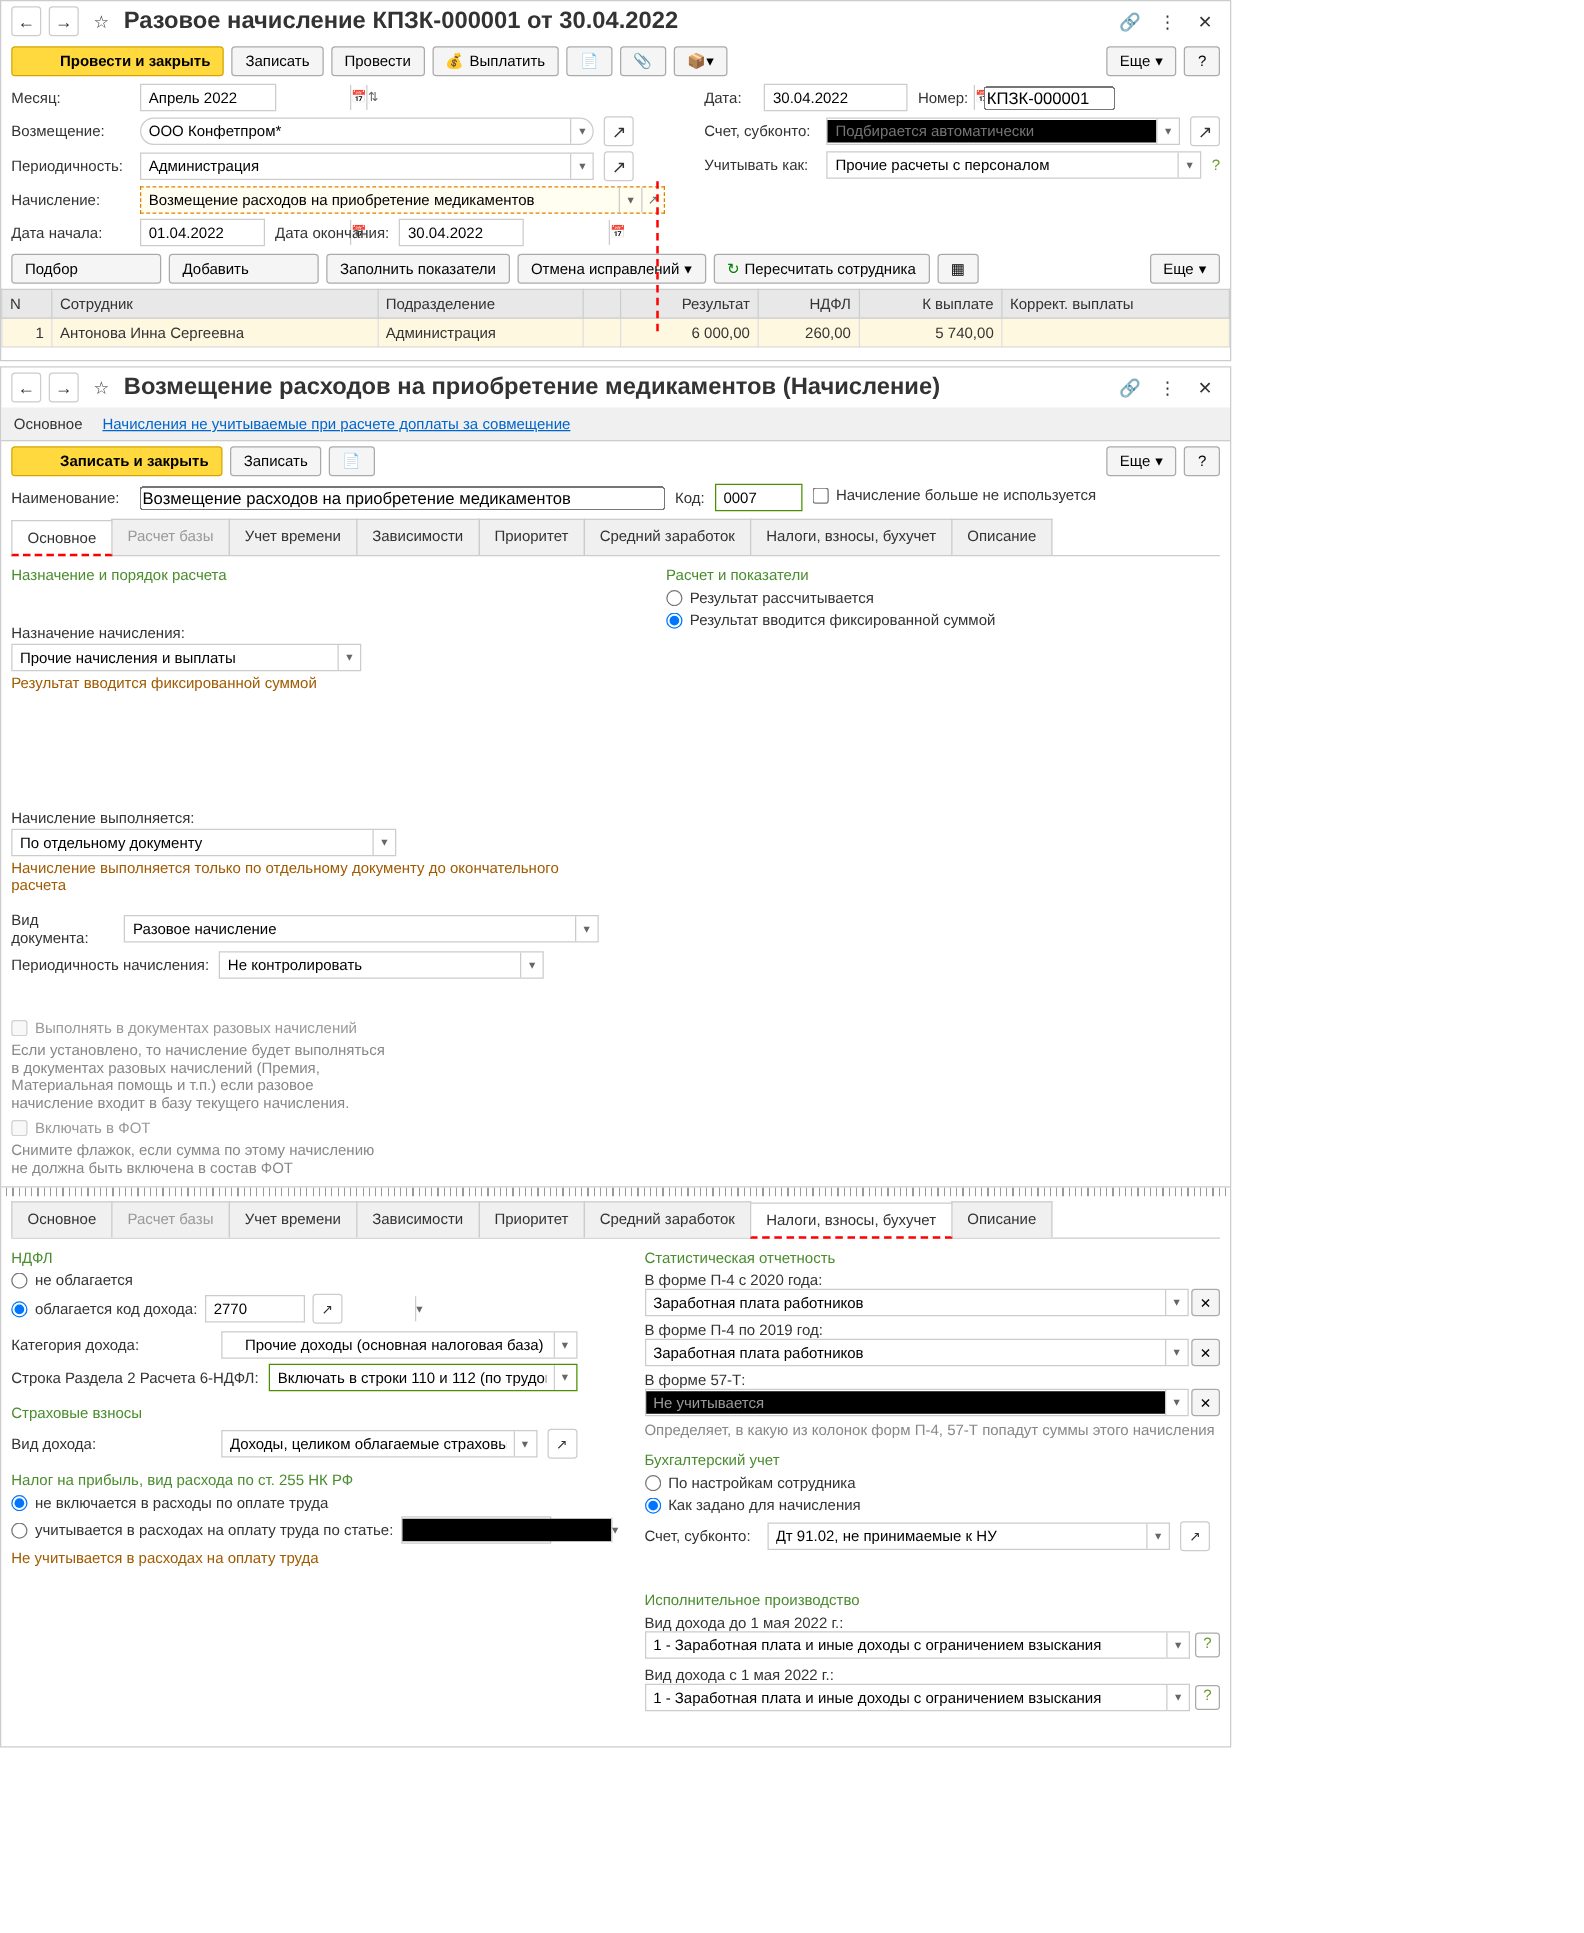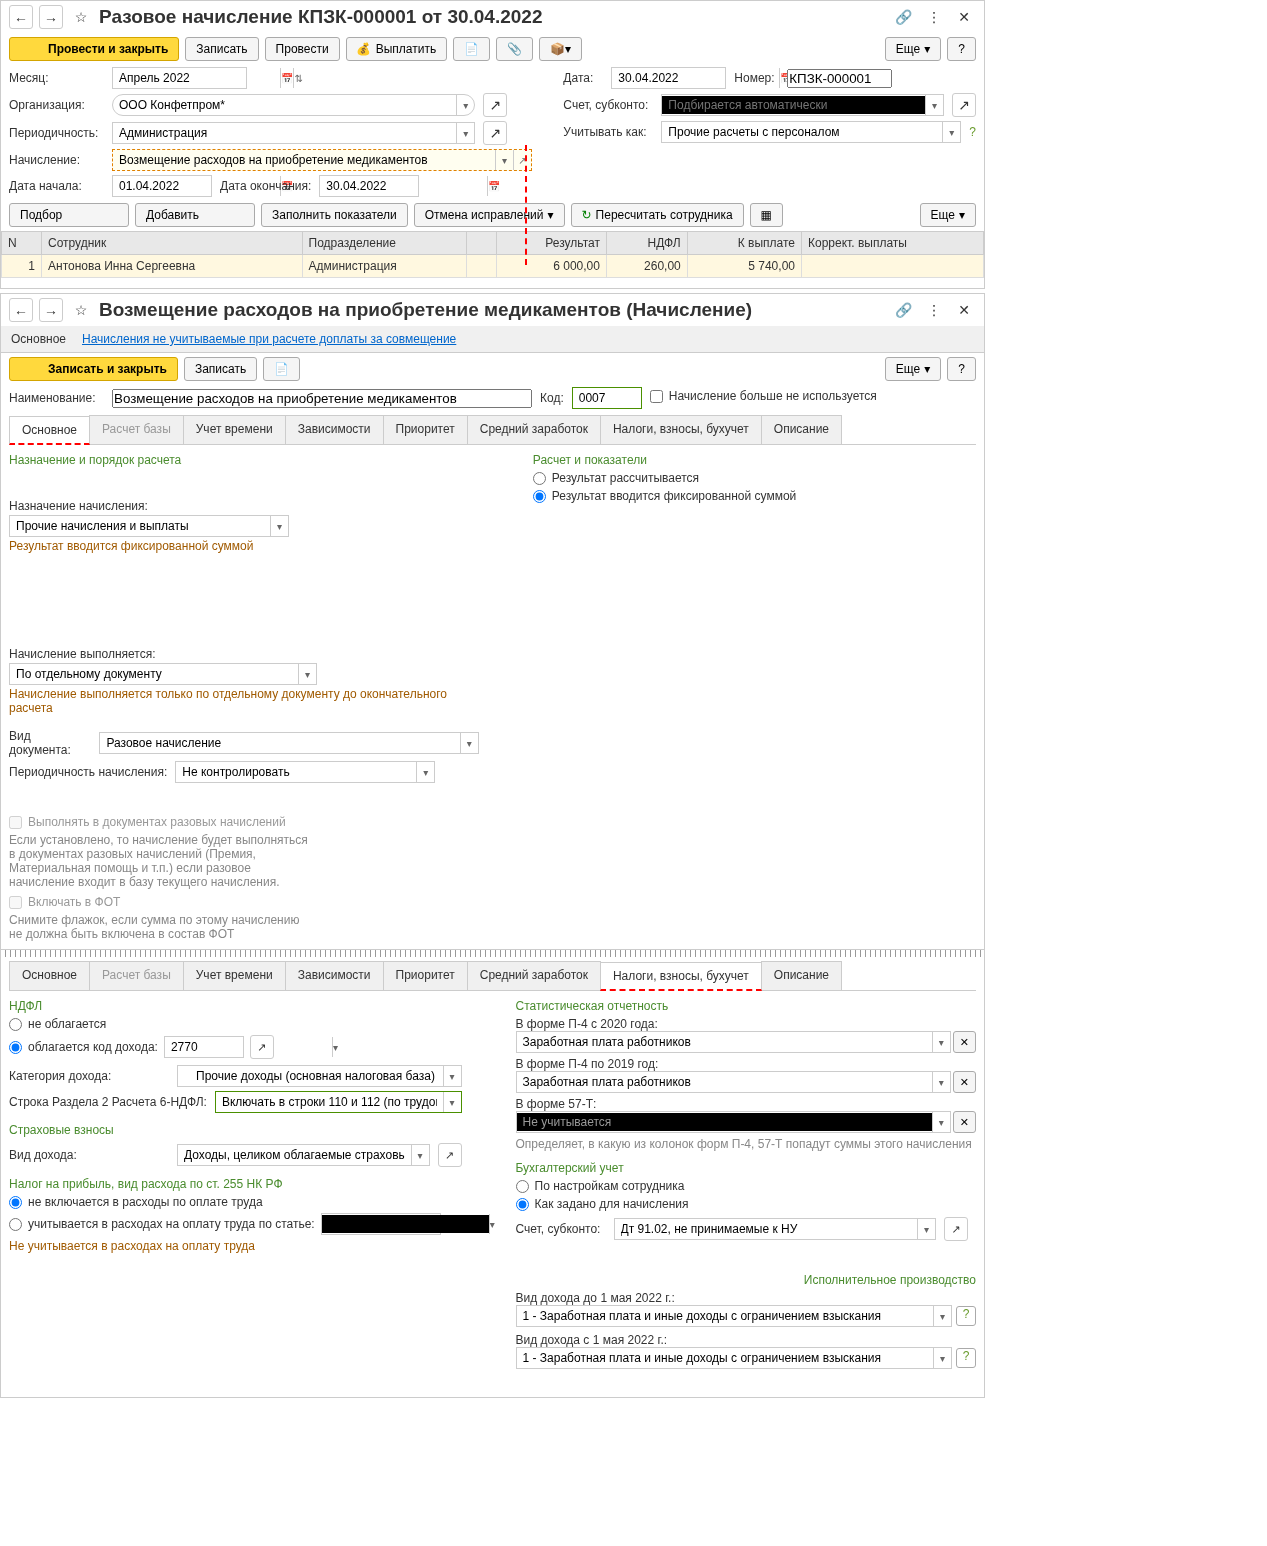--- a/index.html
+++ b/index.html
@@ -77,28 +77,28 @@
     <button class="btn">📦▾</button>
     <span class="spacer"></span>
     <button class="btn"><span>Еще</span> ▾</button>
     <button class="btn">?</button>
   </div>
 
   <div class="form-cols">
     <div class="col" style="flex:1.2;">
       <div class="form-row">
         <label>Месяц:</label>
-        <div class="input-group" style="width:135px;">
+        <div class="input-group" style="width:109px;">
           <input value="Апрель 2022" style="">
           <span class="dd-btn">📅</span>
           <span class="dd-btn">⇅</span>
         </div>
       </div>
       <div class="form-row">
-        <label>Организация:</label>
+        <label>Возмещение:</label>
         <div class="input-group" style="flex:1;border-radius:11px;">
           <input value="ООО Конфетпром*" style="">
           <span class="dd-btn">▾</span>
         </div>
         <span class="icon-btn">↗</span>
       </div>
       <div class="form-row">
         <label>Периодичность:</label>
         <div class="input-group" style="flex:1;">
           <input value="Администрация" style="">
@@ -417,21 +417,21 @@
       </div>
       <div class="form-row" style="padding-left:0;">
         <label style="min-width:90px;">Счет, субконто:</label>
         <div class="input-group" style="flex:1;">
           <input value="Дт 91.02, не принимаемые к НУ" style="">
           <span class="dd-btn">▾</span>
         </div>
         <span class="icon-btn btn-small">↗</span>
       </div>
 
-      <div class="section-title" style="margin-top:30px;text-align:right;">Исполнительное производство</div>
+      <div class="section-title" style="margin-top:30px;">Исполнительное производство</div>
       <div>Вид дохода до 1 мая 2022 г.:</div>
       <div style="display:flex;gap:4px;align-items:center;margin-bottom:6px;">
         <div class="input-group" style="flex:1;">
           <input value="1 - Заработная плата и иные доходы с ограничением взыскания" style="">
           <span class="dd-btn">▾</span>
         </div>
         <span class="link-green q-btn">?</span>
       </div>
       <div>Вид дохода с 1 мая 2022 г.:</div>
       <div style="display:flex;gap:4px;align-items:center;">

